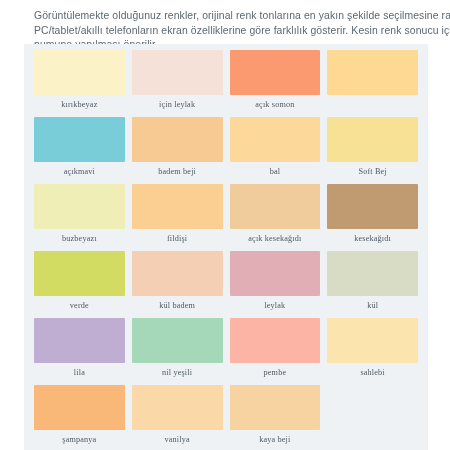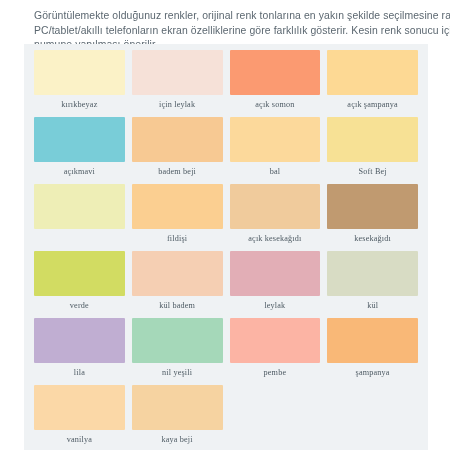--- a/index.html
+++ b/index.html
@@ -97,40 +97,40 @@
         <div class="swatch-cell">
           <div class="swatch-chip" style="background: rgb(246, 225, 216);"></div>
           <div class="swatch-label">için leylak</div>
         </div>
         <div class="swatch-cell">
           <div class="swatch-chip" style="background: rgb(251, 154, 113);"></div>
           <div class="swatch-label">açık somon</div>
         </div>
         <div class="swatch-cell">
           <div class="swatch-chip" style="background: rgb(253, 217, 148);"></div>
-          <div class="swatch-label">açık şampanya</div>
         </div>
         <div class="swatch-cell">
           <div class="swatch-chip" style="background: rgb(121, 205, 216);"></div>
           <div class="swatch-label">açıkmavi</div>
         </div>
         <div class="swatch-cell">
           <div class="swatch-chip" style="background: rgb(247, 201, 147);"></div>
           <div class="swatch-label">badem beji</div>
         </div>
         <div class="swatch-cell">
           <div class="swatch-chip" style="background: rgb(252, 217, 155);"></div>
           <div class="swatch-label">bal</div>
         </div>
         <div class="swatch-cell">
           <div class="swatch-chip" style="background: rgb(247, 225, 149);"></div>
           <div class="swatch-label">Soft Bej</div>
         </div>
         <div class="swatch-cell">
           <div class="swatch-chip" style="background: rgb(238, 238, 182);"></div>
+          <div class="swatch-label">buzbeyazı</div>
         </div>
         <div class="swatch-cell">
           <div class="swatch-chip" style="background: rgb(251, 207, 145);"></div>
           <div class="swatch-label">fildişi</div>
         </div>
         <div class="swatch-cell">
           <div class="swatch-chip" style="background: rgb(240, 203, 156);"></div>
           <div class="swatch-label">açık kesekağıdı</div>
         </div>
         <div class="swatch-cell">
@@ -159,20 +159,24 @@
         </div>
         <div class="swatch-cell">
           <div class="swatch-chip" style="background: rgb(165, 216, 185);"></div>
           <div class="swatch-label">nil yeşili</div>
         </div>
         <div class="swatch-cell">
           <div class="swatch-chip" style="background: rgb(252, 180, 164);"></div>
           <div class="swatch-label">pembe</div>
         </div>
         <div class="swatch-cell">
+          <div class="swatch-chip" style="background: rgb(252, 228, 174);"></div>
+          <div class="swatch-label">sahlebi</div>
+        </div>
+        <div class="swatch-cell">
           <div class="swatch-chip" style="background: rgb(249, 184, 119);"></div>
           <div class="swatch-label">şampanya</div>
         </div>
         <div class="swatch-cell">
           <div class="swatch-chip" style="background: rgb(251, 216, 167);"></div>
           <div class="swatch-label">vanilya</div>
         </div>
         <div class="swatch-cell">
           <div class="swatch-chip" style="background: rgb(246, 211, 161);"></div>
           <div class="swatch-label">kaya beji</div>

